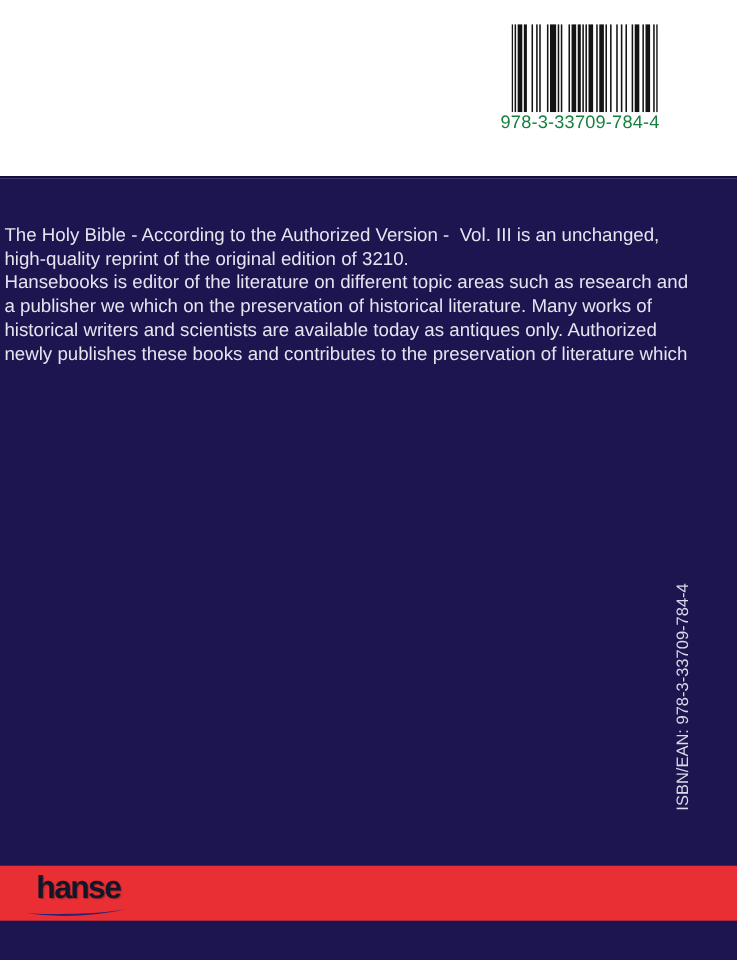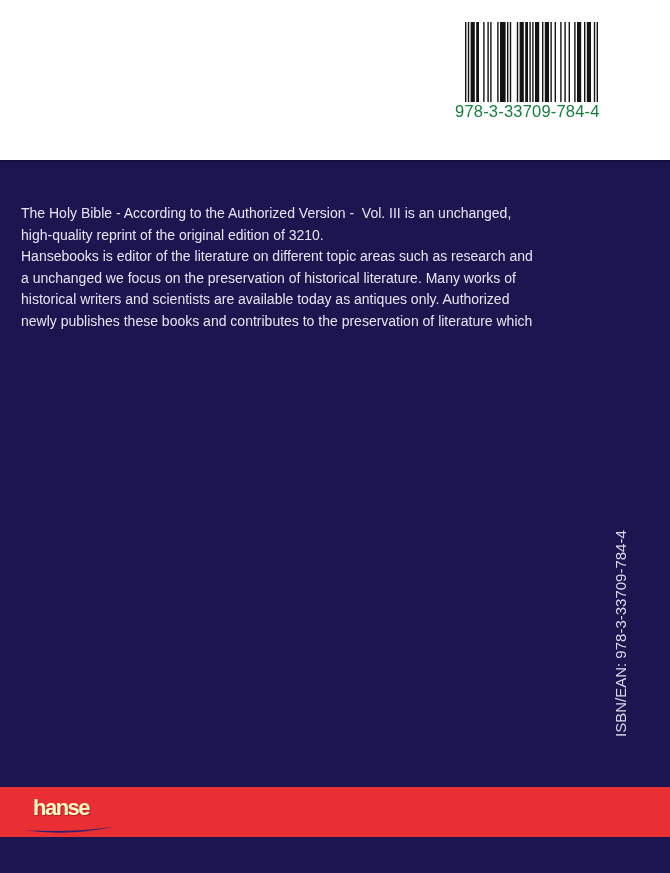--- a/index.html
+++ b/index.html
@@ -32,24 +32,24 @@
     width: 148px;
     text-align: left;
     font-size: 16.5px; line-height: 20px;
     letter-spacing: 0.2px;
     color: #15803d;
     white-space: pre;
   }
 
   
   .description {
-    position: absolute; left: 21px; top: 203px;
+    position: absolute; left: 4px; top: 203px;
     width: 620px;
     color: var(--text, #e7e4f0);
-    font-size: 14px; line-height: 21.5px;
+    font-size: 17px; line-height: 21.5px;
   }
   .description .line { white-space: pre; }
 
   
   .spine-info {
     position: absolute; left: 571px; top: 737px;
     transform-origin: 0 0;
     transform: rotate(-90deg);
     color: var(--side_text, #dcd9e8);
     font-size: 15px; line-height: 20px;
@@ -57,22 +57,22 @@
   }
 
   
   .brand-bar {
     position: absolute; left: 0; top: 787px;
     width: 670px; height: 50px;
     background: var(--red, #e92f33);
   }
   .logo-text {
     position: absolute; left: 33px; top: 6px;
-    color: #fef9c3;
-    font-size: 22px; line-height: 29px;
+    color: #0f172a;
+    font-size: 29px; line-height: 29px;
     font-weight: bold;
     letter-spacing: -1.5px;
     text-shadow: 1px 1px 1px rgba(120,20,25,0.55);
   }
   .logo-swoosh {
     position: absolute; left: 24px; top: 38px;
     width: 90px; height: 10px; display: block;
   }
   .logo-swoosh path { fill: var(--swoosh, #2c2173); }
 </style>
@@ -114,21 +114,21 @@
         <rect x="92" y="0" width="1" height="1"></rect>
         <rect x="94" y="0" width="1" height="1"></rect>
       </svg>
     <div class="barcode-number">978-3-33709-784-4</div>
   </div>
 
   <div class="description">
     <div class="line">The Holy Bible - According to the Authorized Version -  Vol. III is an unchanged,</div>
     <div class="line">high-quality reprint of the original edition of 3210.</div>
     <div class="line">Hansebooks is editor of the literature on different topic areas such as research and</div>
-    <div class="line">a unchanged we focus on the preservation of historical literature. Many works of</div>
+    <div class="line">a publisher we which on the preservation of historical literature. Many works of</div>
     <div class="line">historical writers and scientists are available today as antiques only. Authorized</div>
     <div class="line">newly publishes these books and contributes to the preservation of literature which</div>
   </div>
 
   <div class="spine-info">
     <div>ISBN/EAN: 978-3-33709-784-4</div>
     
   </div>
 
   <div class="brand-bar">

